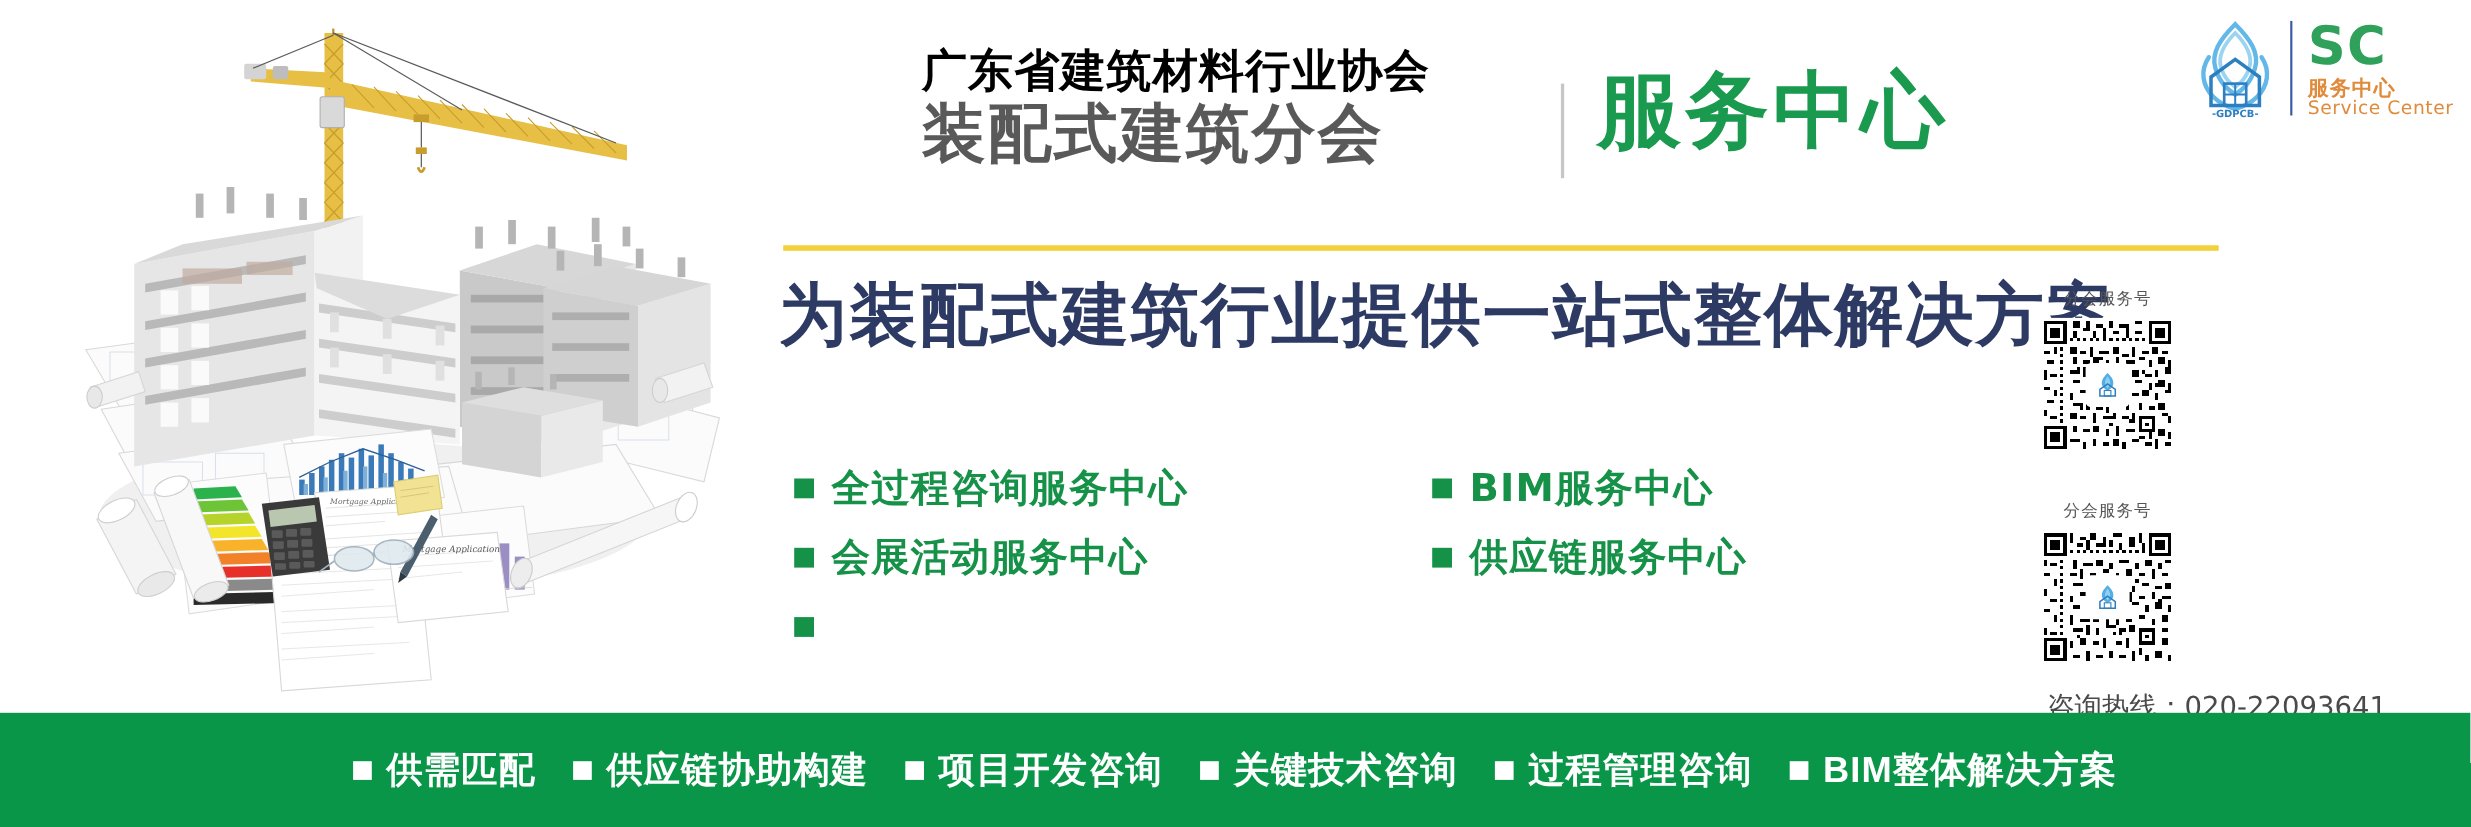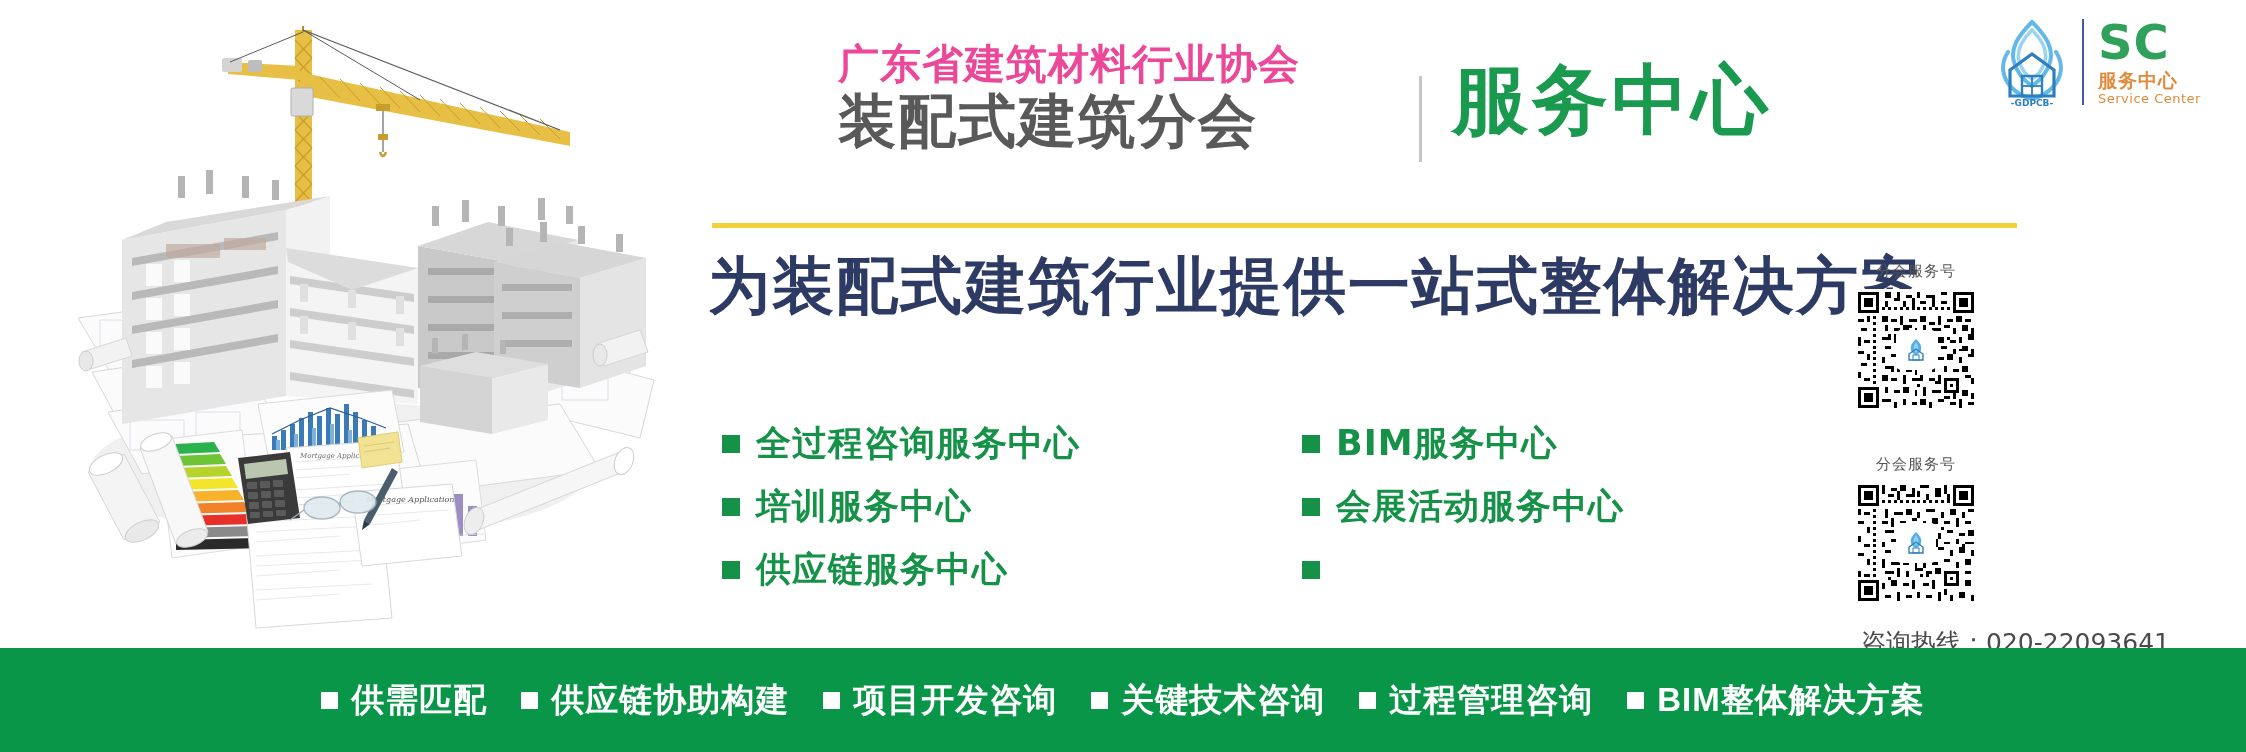--- a/index.html
+++ b/index.html
@@ -27,21 +27,21 @@
   .assoc-block {
     position: absolute;
     left: 838px; top: 42px;
     width: 572px;
     text-align: left;
   }
   .assoc-line1 {
     font-family: "DejaVu Sans", sans-serif;
     font-size: 41px;
     font-weight: 700;
-    color: #ec4899;
+    color: #000000;
     letter-spacing: 1px;
     line-height: 44px;
     white-space: nowrap;
   }
   .assoc-line2 {
     font-family: "DejaVu Sans", sans-serif;
     font-size: 58px;
     font-weight: 700;
     color: #595959;
     letter-spacing: 2px;
@@ -185,21 +185,21 @@
     font-family: "DejaVu Sans", sans-serif;
     font-size: 19px;
     font-weight: 700;
     color: #e08b3c;
     line-height: 22px;
     letter-spacing: 1px;
     margin-top: 3px;
   }
   #logo-en {
     font-family: "DejaVu Sans", sans-serif;
-    font-size: 13px;
+    font-size: 17px;
     color: #e08b3c;
     line-height: 16px;
     letter-spacing: 0.5px;
   }
 
   
   #bottom-bar {
     position: absolute;
     left: 0; top: 648px;
     width: 2246px; height: 104px;
@@ -607,24 +607,20 @@
   <div id="headline">为装配式建筑行业提供一站式整体解决方案</div>
 
   <div id="service-list">
     <div class="service-item">
       <span class="bullet-sq"></span>
       <span class="service-label">全过程咨询服务中心</span>
     </div>
     <div class="service-item">
       <span class="bullet-sq"></span>
       <span class="service-label">BIM服务中心</span>
-    </div>
-    <div class="service-item">
-      <span class="bullet-sq"></span>
-      <span class="service-label">培训服务中心</span>
     </div>
     <div class="service-item">
       <span class="bullet-sq"></span>
       <span class="service-label">会展活动服务中心</span>
     </div>
     <div class="service-item">
       <span class="bullet-sq"></span>
       <span class="service-label">供应链服务中心</span>
     </div>
     <div class="service-item">

